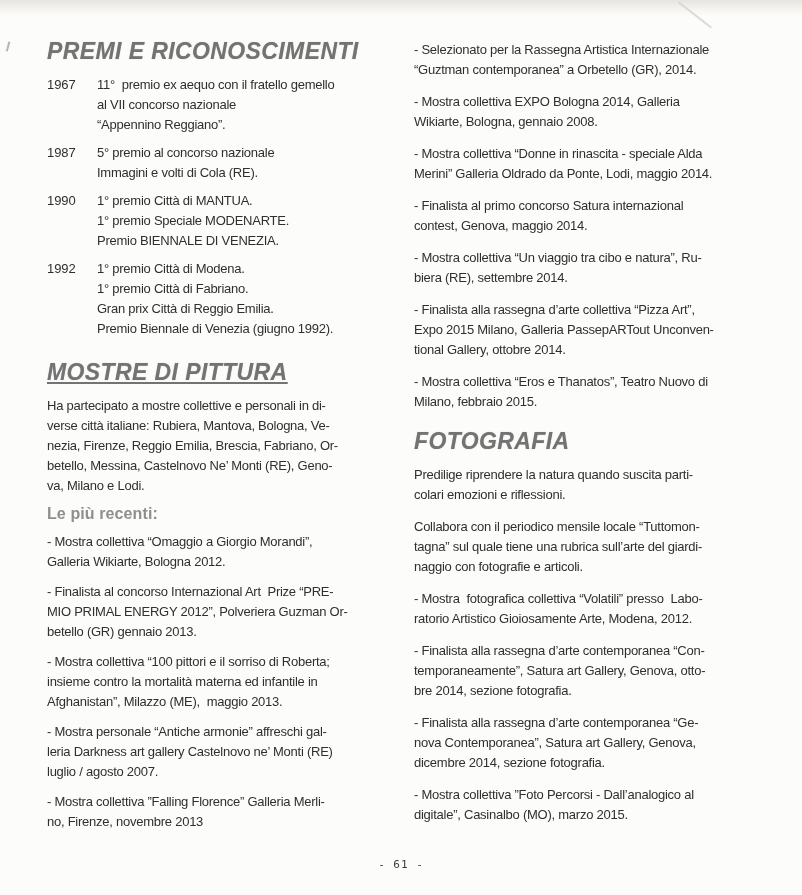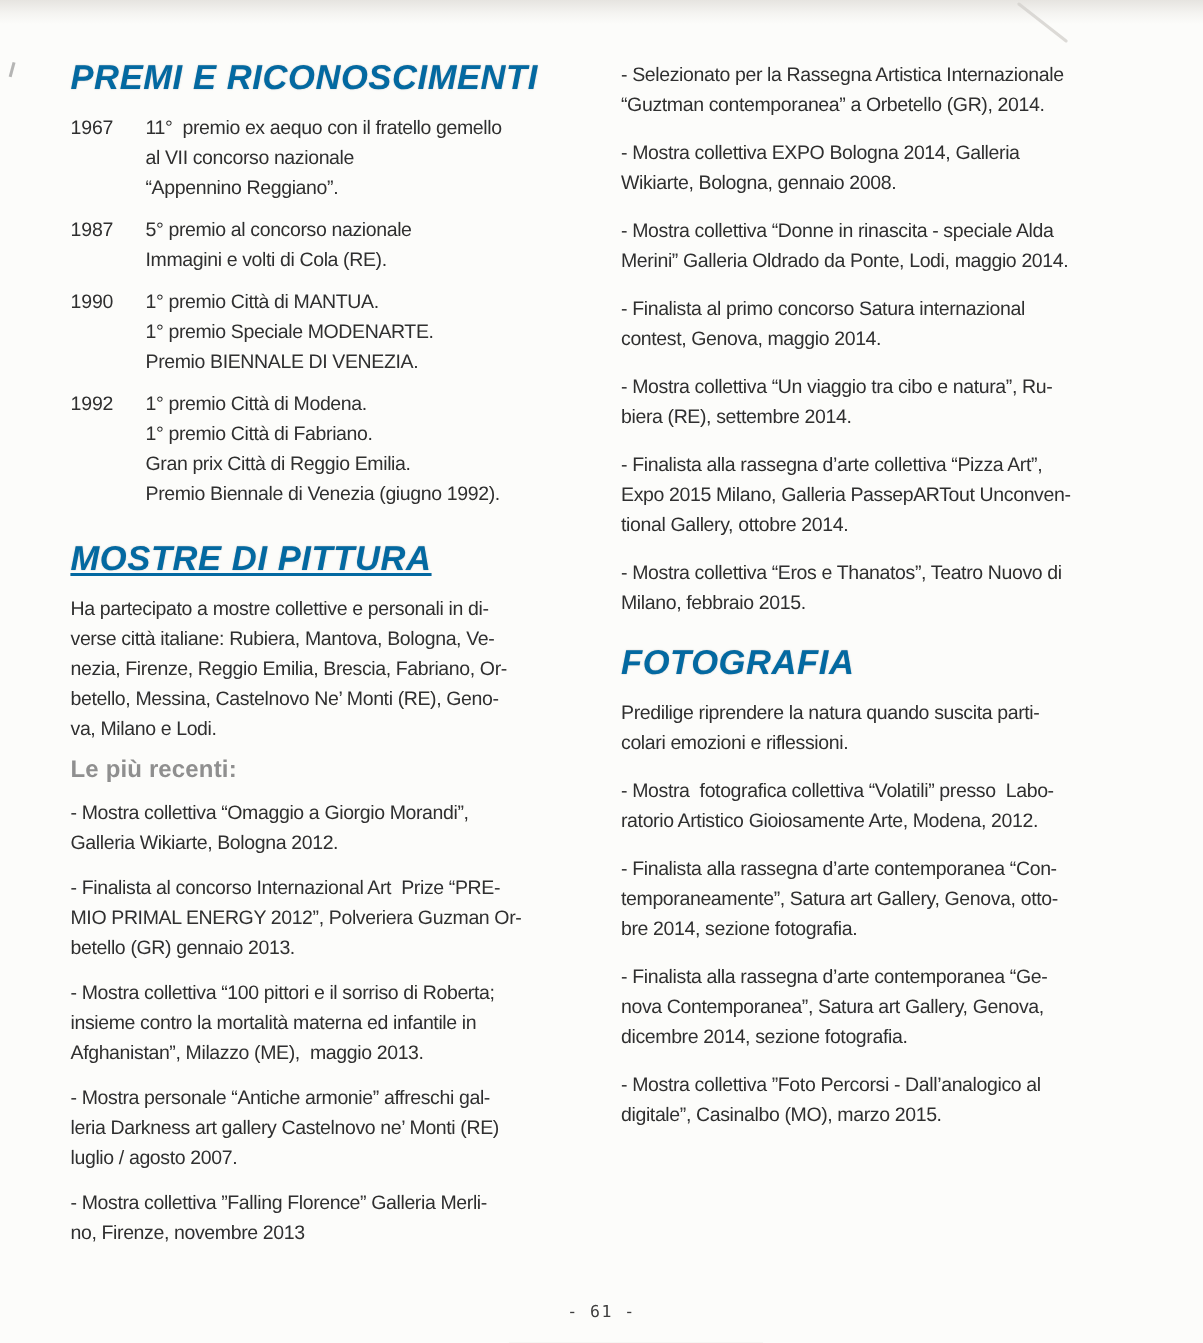--- a/index.html
+++ b/index.html
@@ -43,39 +43,39 @@
   p.txt { margin:0 0 10px 0; }
   .col-right p.txt { margin-bottom:12px; }
 
   .award { display:flex; margin-bottom:8px; }
   .award .year { width:50px; flex:none; font-size:13px; line-height:20px; letter-spacing:-0.1px; }
   .award .txt  { flex:1; }
 
   h1.section {
     font-style:italic; font-weight:700;
     font-size:23px; line-height:27px;
-    color:#0369a1;
+    color:#737373;
     letter-spacing:0.4px;
     margin:0 0 10px 0;
     text-shadow:0 0 1px rgba(130,130,130,0.55);
   }
   h1.mostre { margin-top:20px;text-decoration:underline; }
   h1.foto   { margin-top:16px; }
 
   h2.subheading {
     font-weight:700;
     font-size:16px; line-height:20px;
     color:#8f8f8f;
     letter-spacing:0.1px;
     margin:0 0 8px 0;
   }
   p.intro { margin-bottom:8px; }
 
   .pagenum {
-    position:absolute; bottom:14px; left:0; right:0;
+    position:absolute; bottom:24px; left:0; right:0;
     text-align:center;
     font-family:"DejaVu Sans Mono", monospace;
     font-size:11px; color:#3d3d3d; letter-spacing:1px;
   }
 </style>
 </head>
 <body>
 
 <div class="page">
   <div class="scan-top"></div>
@@ -148,20 +148,23 @@
 biera (RE), settembre 2014.</p>
       <p class="txt">- Finalista alla rassegna d’arte collettiva “Pizza Art”,
 Expo 2015 Milano, Galleria PassepARTout Unconven-
 tional Gallery, ottobre 2014.</p>
       <p class="txt">- Mostra collettiva “Eros e Thanatos”, Teatro Nuovo di
 Milano, febbraio 2015.</p>
 
       <h1 class="section foto">FOTOGRAFIA</h1>
       <p class="txt">Predilige riprendere la natura quando suscita parti-
 colari emozioni e riflessioni.</p>
+      <p class="txt">Collabora con il periodico mensile locale “Tuttomon-
+tagna” sul quale tiene una rubrica sull’arte del giardi-
+naggio con fotografie e articoli.</p>
 
       <p class="txt">- Mostra  fotografica collettiva “Volatili” presso  Labo-
 ratorio Artistico Gioiosamente Arte, Modena, 2012.</p>
       <p class="txt">- Finalista alla rassegna d’arte contemporanea “Con-
 temporaneamente”, Satura art Gallery, Genova, otto-
 bre 2014, sezione fotografia.</p>
       <p class="txt">- Finalista alla rassegna d’arte contemporanea “Ge-
 nova Contemporanea”, Satura art Gallery, Genova,
 dicembre 2014, sezione fotografia.</p>
       <p class="txt">- Mostra collettiva ”Foto Percorsi - Dall’analogico al

